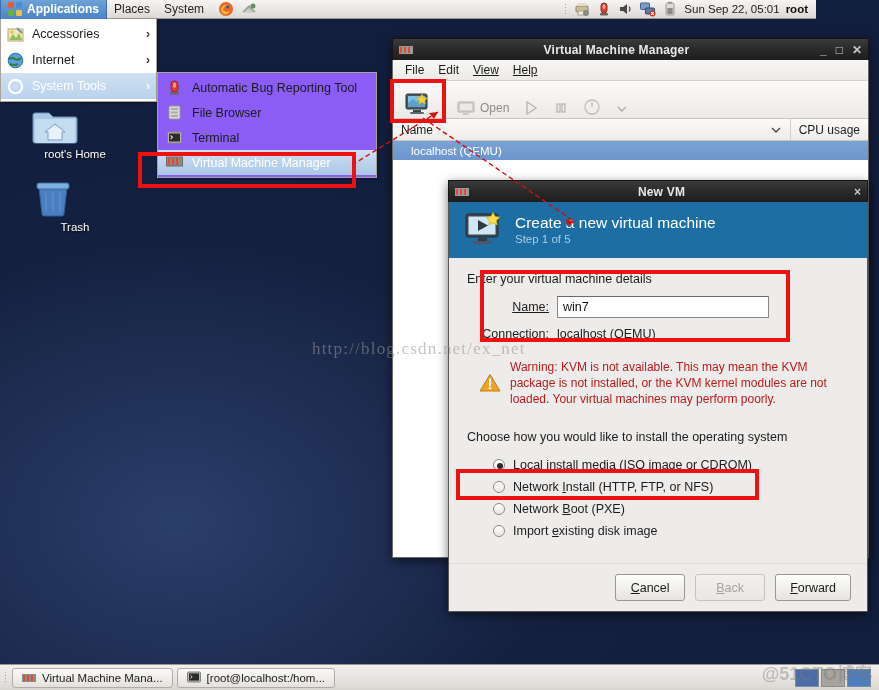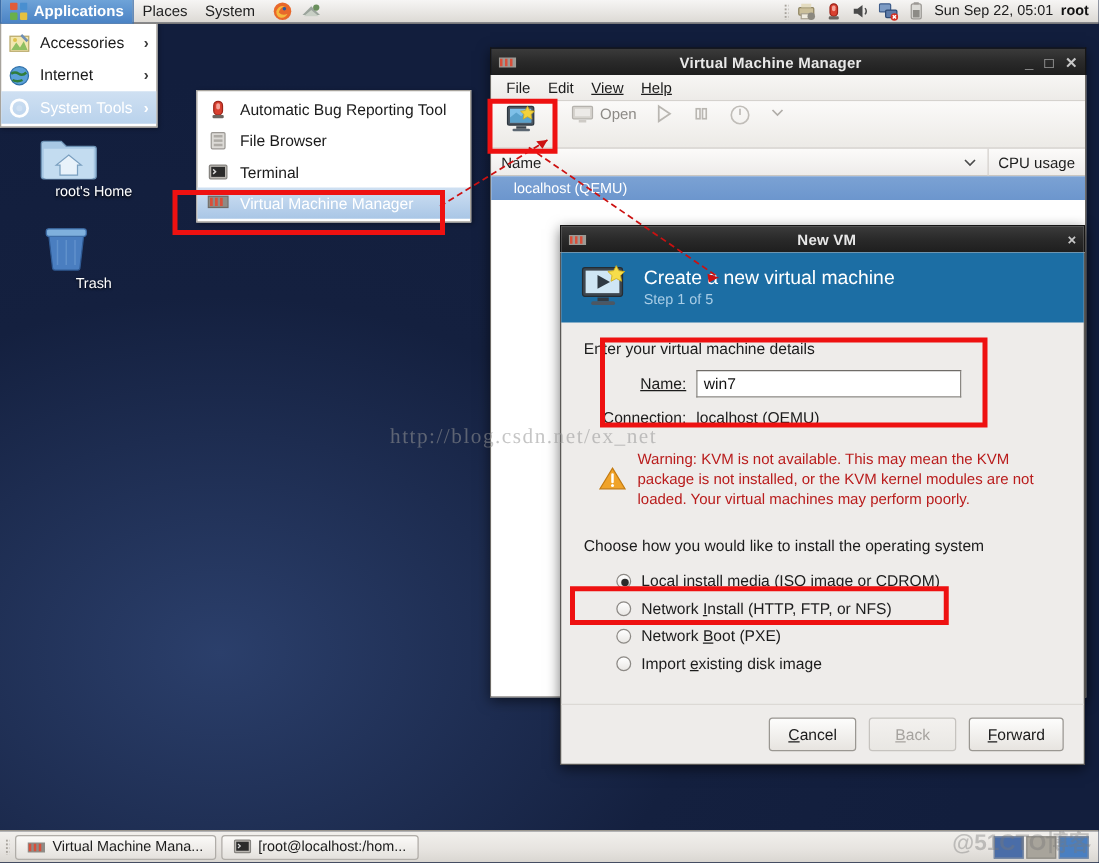--- a/index.html
+++ b/index.html
@@ -15,21 +15,21 @@
   }
 
   
   #desktop {
     position: absolute; left: 0; top: 18px; right: 0; bottom: 26px;
     background: radial-gradient(ellipse 620px 460px at 20% 78%, #2b3f6b 0%, #1d2c50 38%, #16224180 62%, #121e3d 100%), #121e3d;
   }
 
   
   #top-panel {
-    position: absolute; left: 0; top: 0; width: 879px; height: 19px;
+    position: absolute; left: 0; top: 0; width: 816px; height: 19px;
     background: linear-gradient(180deg, #f6f5f4 0%, #e8e6e3 55%, #dcd9d4 100%);
     border-bottom: 1px solid #9a968f;
     display: flex; align-items: center;
   }
   .panel-menu {
     height: 19px; padding: 0 7px;
     display: flex; align-items: center; gap: 5px;
     font-size: 12px; color: #1f1f1f;
   }
   .panel-menu.active {
@@ -43,39 +43,39 @@
     margin-left: auto; display: flex; align-items: center; gap: 6px;
     padding-right: 8px; height: 19px;
   }
   #clock { font-size: 11.5px; color: #1c1c1c; }
   #user-name { font-size: 11.5px; color: #111; font-weight: bold; }
   .tray-ico { width: 16px; height: 16px; position: relative; display: inline-block; }
   .dots { width: 4px; height: 13px; background-image: radial-gradient(#a7a39c 40%, transparent 41%); background-size: 3px 3px; }
 
   
   #app-menu {
-    position: absolute; left: 0; top: 19px; width: 126px;
+    position: absolute; left: 0; top: 19px; width: 157px;
     background: #ffffff; border: 1px solid #a7a39c; border-top: none;
     box-shadow: 1px 1px 3px rgba(0,0,0,.35);
     padding: 2px 0;
   }
   .app-item {
     height: 26px; display: flex; align-items: center; padding: 0 6px;
     gap: 8px; font-size: 12.5px; color: #1b1b1b;
   }
   .app-item.selected {
     background: linear-gradient(180deg, #cfe0f2 0%, #b9d2ec 100%);
     color: #ffffff;
   }
   .app-item .arrow { margin-left: auto; font-weight: bold; color: #3b3b3b; font-size: 12px; }
   .app-item.selected .arrow { color: #fff; }
 
   #sub-menu {
     position: absolute; left: 157px; top: 72px; width: 220px;
-    background: #ffffff; border: 1px solid #a7a39c;
+    background: #8b5cf6; border: 1px solid #a7a39c;
     box-shadow: 1px 1px 3px rgba(0,0,0,.35);
     padding: 2px 0;
   }
   .sub-item {
     height: 25px; display: flex; align-items: center; padding: 0 8px;
     gap: 9px; font-size: 12.5px; color: #1b1b1b;
   }
   .sub-item.selected {
     background: linear-gradient(180deg, #cfe0f2 0%, #a9c6e6 100%);
     color: #ffffff;
@@ -114,21 +114,21 @@
     border: 1px solid #6d6a66; border-top: none;
     display: flex; flex-direction: column;
   }
   #vmm-menubar {
     height: 21px; display: flex; align-items: center; gap: 14px;
     padding: 0 12px; font-size: 12px; color: #1c1c1c;
     background: linear-gradient(180deg, #f7f6f4, #edebe8);
     border-bottom: 1px solid #d5d2ce;
   }
   #vmm-toolbar {
-    height: 38px; display: flex; align-items: flex-start; gap: 4px;
+    height: 38px; display: flex; align-items: flex-end; gap: 4px;
     padding: 0 6px;
     background: linear-gradient(180deg, #fbfaf9 0%, #eceae6 100%);
     border-bottom: 1px solid #c9c6c1;
   }
   .tb-sep { width: 1px; height: 22px; background: #cac7c2; margin: 0 4px; }
   .tb-item { display: flex; align-items: center; gap: 5px; padding: 2px 5px; color: #8d8a86; font-size: 12px; }
   #vmm-colhead {
     height: 22px; display: flex; align-items: center;
     background: linear-gradient(180deg, #fcfbfa, #eeecea);
     border-bottom: 1px solid #c9c6c1; font-size: 12px; color: #1d1d1d;

